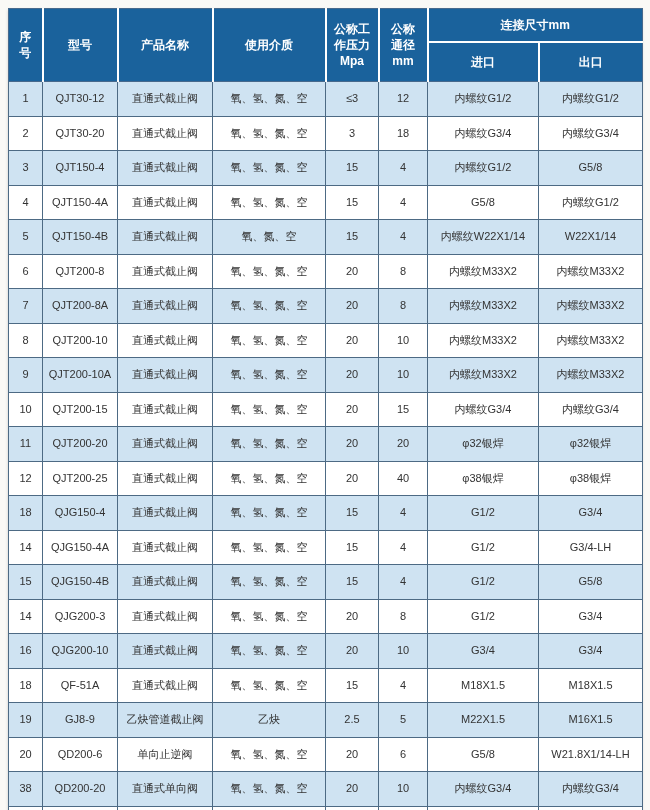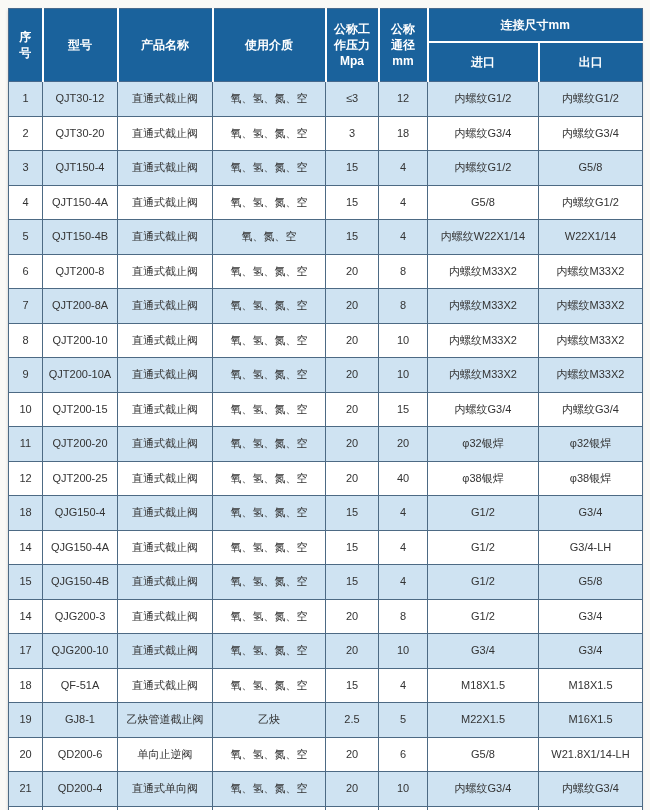--- a/index.html
+++ b/index.html
@@ -256,62 +256,62 @@
             <td>14</td>
             <td>QJG200-3</td>
             <td>直通式截止阀</td>
             <td>氧、氢、氮、空</td>
             <td>20</td>
             <td>8</td>
             <td>G1/2</td>
             <td>G3/4</td>
           </tr>
           <tr class="odd">
-            <td>17</td>
+            <td>16</td>
             <td>QJG200-10</td>
             <td>直通式截止阀</td>
             <td>氧、氢、氮、空</td>
             <td>20</td>
             <td>10</td>
             <td>G3/4</td>
             <td>G3/4</td>
           </tr>
           <tr class="even">
             <td>18</td>
             <td>QF-51A</td>
             <td>直通式截止阀</td>
             <td>氧、氢、氮、空</td>
             <td>15</td>
             <td>4</td>
             <td>M18X1.5</td>
             <td>M18X1.5</td>
           </tr>
           <tr class="odd">
             <td>19</td>
-            <td>GJ8-1</td>
+            <td>GJ8-9</td>
             <td>乙炔管道截止阀</td>
             <td>乙炔</td>
             <td>2.5</td>
             <td>5</td>
             <td>M22X1.5</td>
             <td>M16X1.5</td>
           </tr>
           <tr class="even">
             <td>20</td>
             <td>QD200-6</td>
             <td>单向止逆阀</td>
             <td>氧、氢、氮、空</td>
             <td>20</td>
             <td>6</td>
             <td>G5/8</td>
             <td>W21.8X1/14-LH</td>
           </tr>
           <tr class="odd">
-            <td>21</td>
-            <td>QD200-4</td>
+            <td>38</td>
+            <td>QD200-20</td>
             <td>直通式单向阀</td>
             <td>氧、氢、氮、空</td>
             <td>20</td>
             <td>10</td>
             <td>内螺纹G3/4</td>
             <td>内螺纹G3/4</td>
           </tr>
           <tr class="even">
             <td>22</td>
             <td>QD200-15</td>

